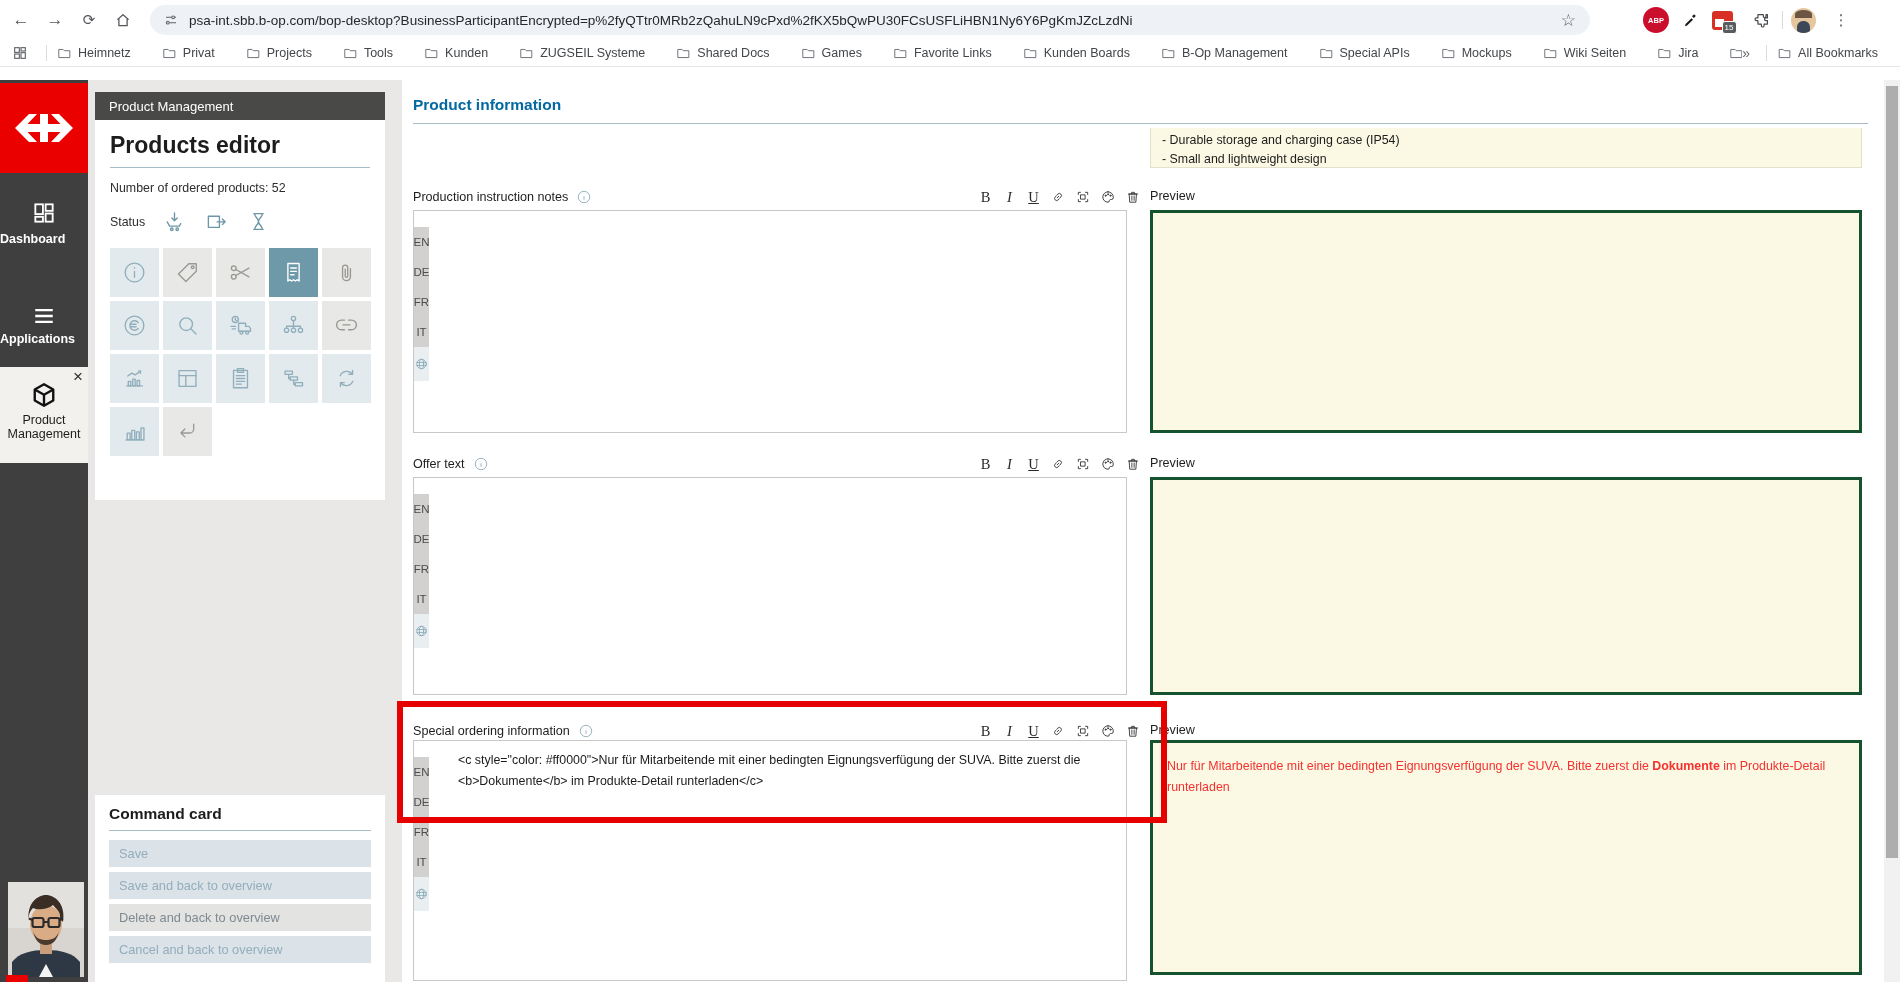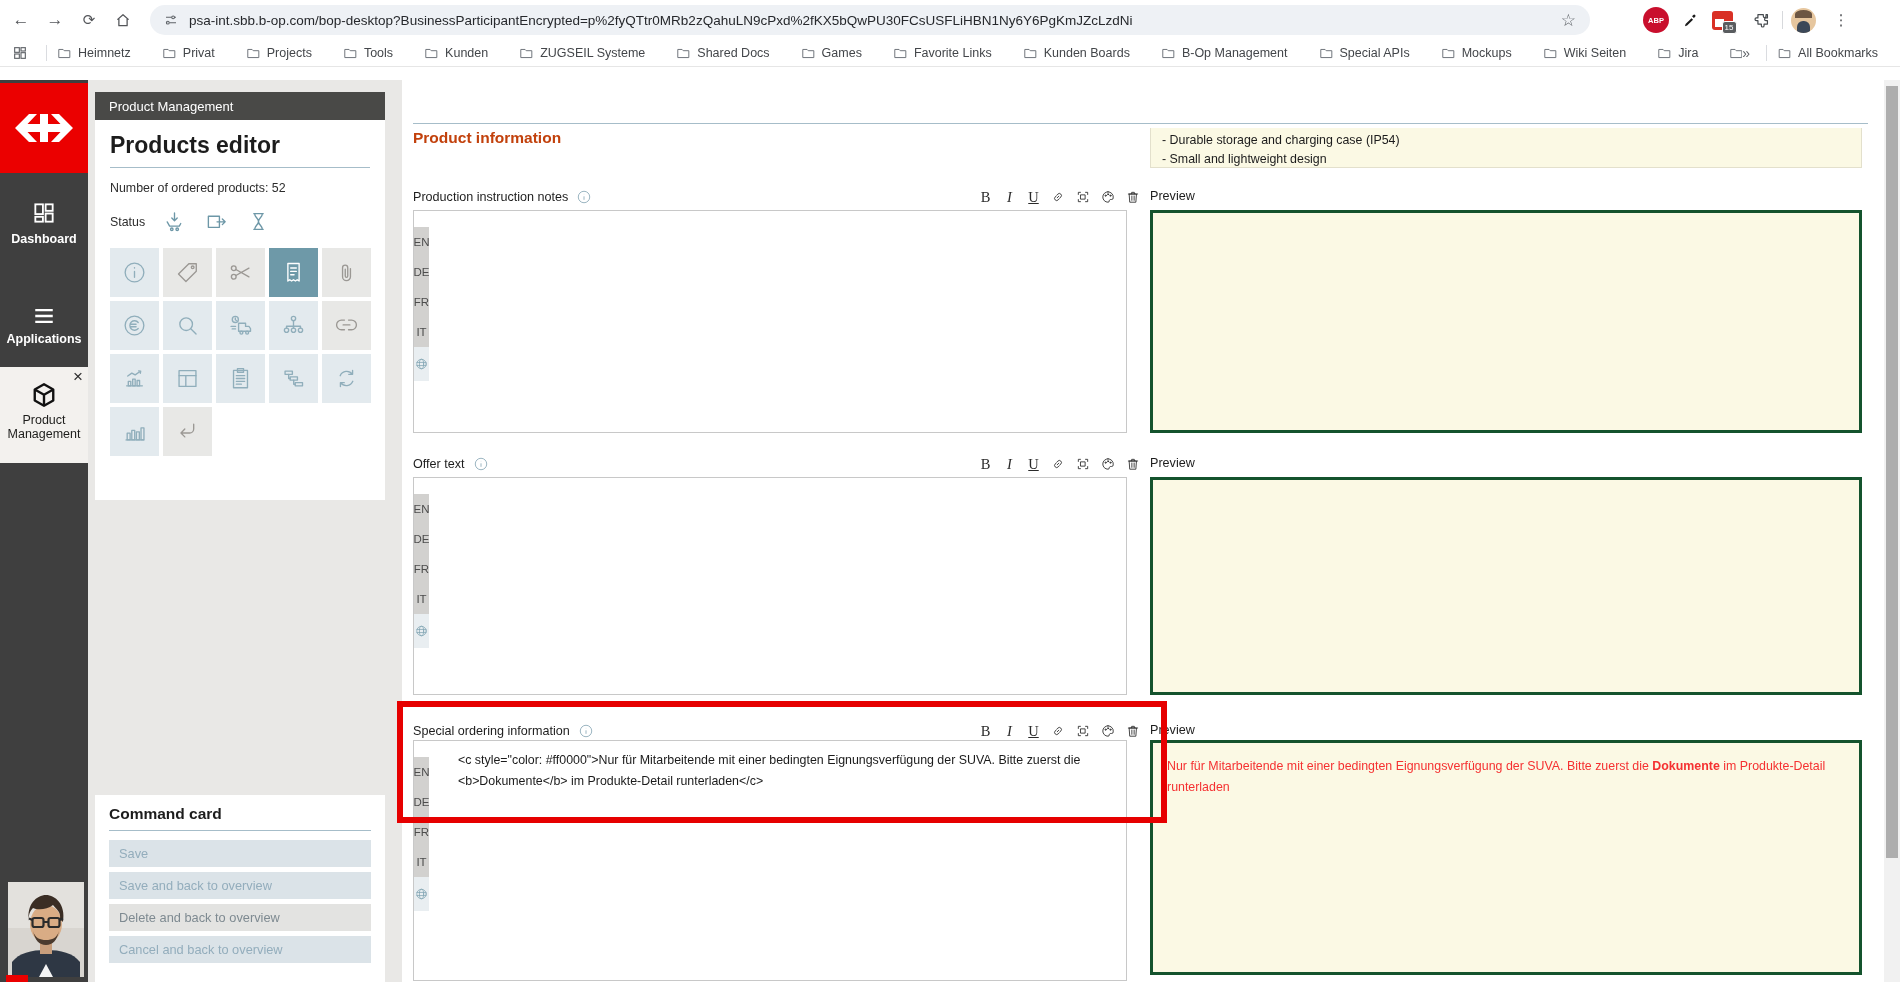--- a/index.html
+++ b/index.html
@@ -35,21 +35,21 @@
   #bm-chevron{font-size:14px;color:#5f6368;flex:0 0 auto;margin-right:6px;}
   #bm-right{margin-left:auto;display:flex;align-items:center;flex:0 0 auto;}
   
   #appbg{position:absolute;top:66px;left:0;width:1900px;height:916px;background:#e9e8e6;}
   #top-white{position:absolute;top:0;left:0;width:100%;height:14px;background:#fff;}
   
   #rail{position:absolute;left:0;top:14px;width:88px;height:902px;background:#3f3f3f;}
   #logo{position:absolute;top:3px;left:0;width:88px;height:90px;background:#eb0000;display:flex;align-items:center;justify-content:center;}
   #logo svg{width:58px;height:34px;}
   .rail-icon{position:absolute;left:0;width:88px;display:flex;justify-content:center;color:#fff;}
-  .rail-label{position:absolute;left:0;width:88px;text-align:center;color:#fff;font-size:12.5px;font-weight:bold;}
+  .rail-label{position:absolute;left:0;width:88px;text-align:left;color:#fff;font-size:12.5px;font-weight:bold;}
   #active-app{position:absolute;top:287px;left:0;width:88px;height:96px;background:#f3f1ee;}
   #active-close{position:absolute;top:1px;right:5px;font-size:17px;color:#2e2e2e;line-height:17px;}
   #cube-ic{position:absolute;top:13px;left:29px;width:30px;height:30px;color:#111;}
   #active-label{position:absolute;top:46px;left:2px;width:84px;text-align:center;font-size:12.5px;line-height:14px;color:#1d1d1b;word-wrap:break-word;}
   #photo{position:absolute;top:802px;left:8px;width:76px;height:95px;}
   #red-chip{position:absolute;bottom:0;left:6px;width:22px;height:7px;background:#eb0000;}
   
   #panel-col{position:absolute;left:95px;top:26px;width:290px;}
   #pm-header{height:28px;background:#494947;color:#fff;font-size:13px;display:flex;align-items:center;padding-left:14px;}
   #editor-card{background:#fff;height:380px;box-sizing:border-box;padding:10px 15px;position:relative;}
@@ -66,21 +66,21 @@
   .tile.gray{background:#e8e8e6;color:#9b9894;}
   .tile.selected{background:#6e99a8;color:#fff;}
   #command-card{background:#fff;margin-top:295px;box-sizing:border-box;padding:10px 14px;height:200px;}
   #command-card h2{margin:0;font-size:15.5px;color:#1c1c1c;}
   .cmd-btn{height:27px;margin-top:5px;display:flex;align-items:center;padding-left:10px;font-size:12.8px;}
   .cmd-btn.teal{background:#dbe3e8;color:#93adbc;}
   .cmd-btn.gray{background:#e3e3e1;color:#7e8a91;}
   #command-card .teal-hr{margin:7px 0 9px;}
   
   #main{position:absolute;left:402px;top:14px;width:1482px;height:902px;background:#fff;}
-  #main-title{position:absolute;left:11px;top:16px;font-size:15.5px;font-weight:bold;color:#c2410c;margin-top:33px;}
+  #main-title{position:absolute;left:11px;top:16px;font-size:15.5px;font-weight:bold;color:#0369a1;}
   #main-hr{position:absolute;left:11px;right:16px;top:43px;border-top:1px solid #a6bdc9;}
   #remnant-left{position:absolute;left:11px;top:50px;width:714px;height:37px;border:1px solid #ccc;border-top:none;box-sizing:border-box;overflow:hidden;}
   #remnant-left .lines{padding:1px 0 0 36px;font-size:12.4px;line-height:19px;color:#222;}
   #remnant-thumb{position:absolute;right:2px;top:2px;width:7px;height:26px;background:#aaa;}
   #remnant-right{position:absolute;left:748px;top:48px;width:712px;height:40px;background:#fbf9e4;border:1px solid #e3e0cc;border-top:none;box-sizing:border-box;padding:3px 0 0 11px;font-size:12.4px;line-height:19px;color:#1c1c1c;overflow:hidden;}
   .sec-head{position:absolute;left:11px;width:1455px;height:20px;}
   .sec-label{position:absolute;left:0;top:2px;font-size:12.6px;color:#1d1d1d;display:flex;align-items:center;gap:8px;}
   .sec-label svg{width:16px;height:16px;color:#9cb6c2;}
   .rt-toolbar{position:absolute;left:560px;width:168px;display:flex;justify-content:flex-end;gap:9px;align-items:center;top:0;height:20px;}
   .tb{font-size:14.5px;color:#2a2a2a;width:15px;text-align:center;font-family:"Liberation Serif",serif;}

